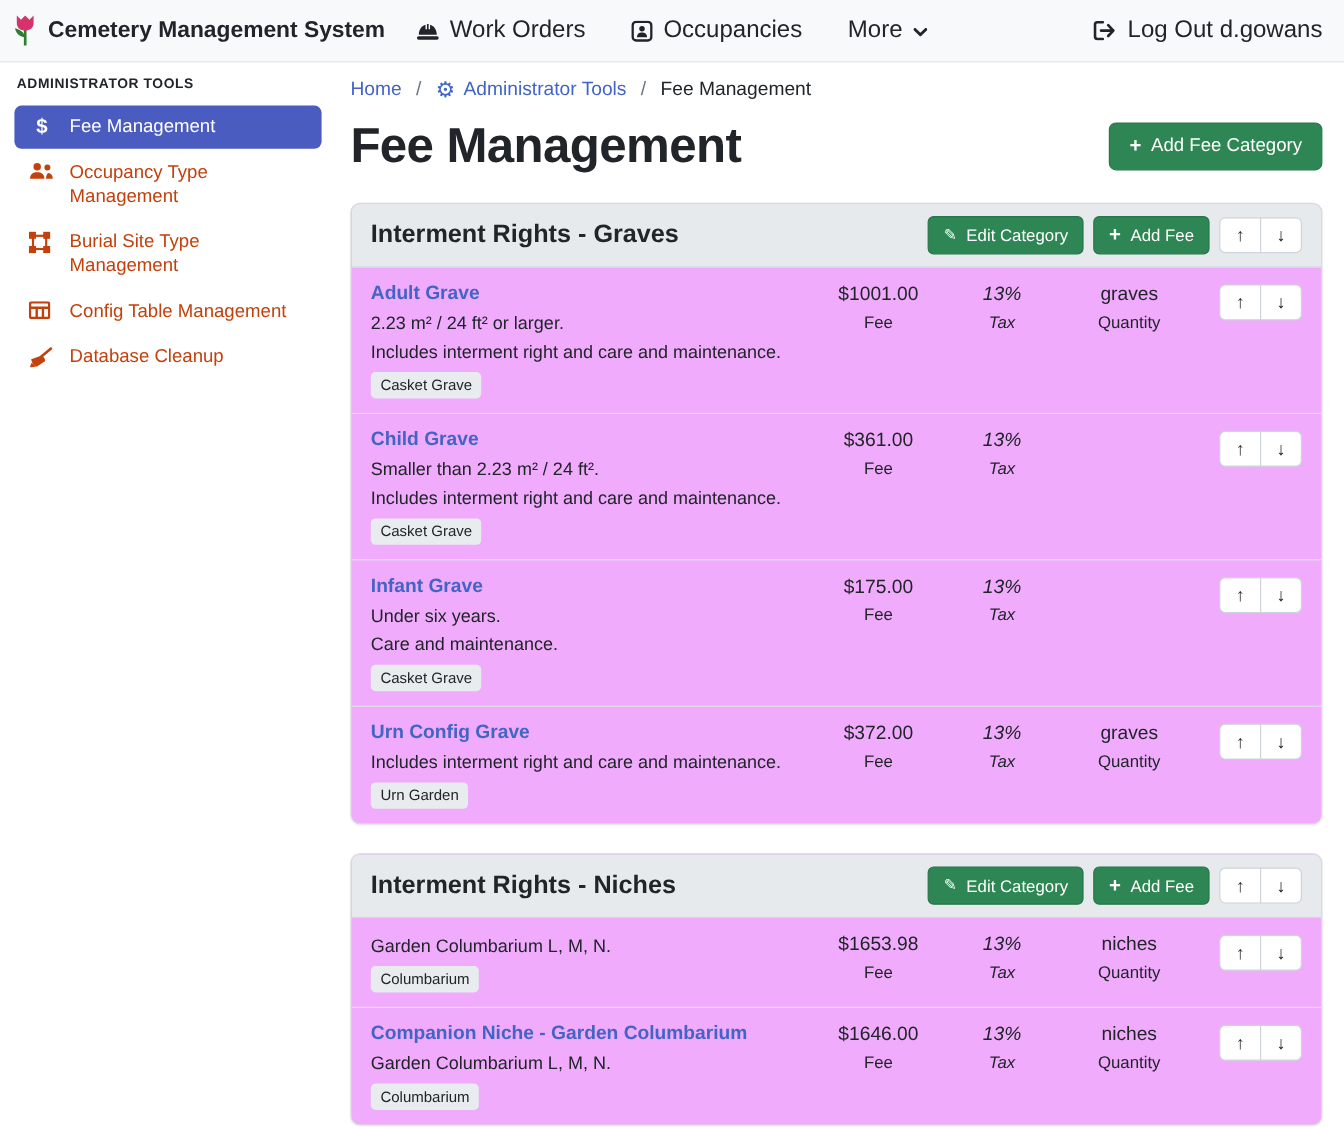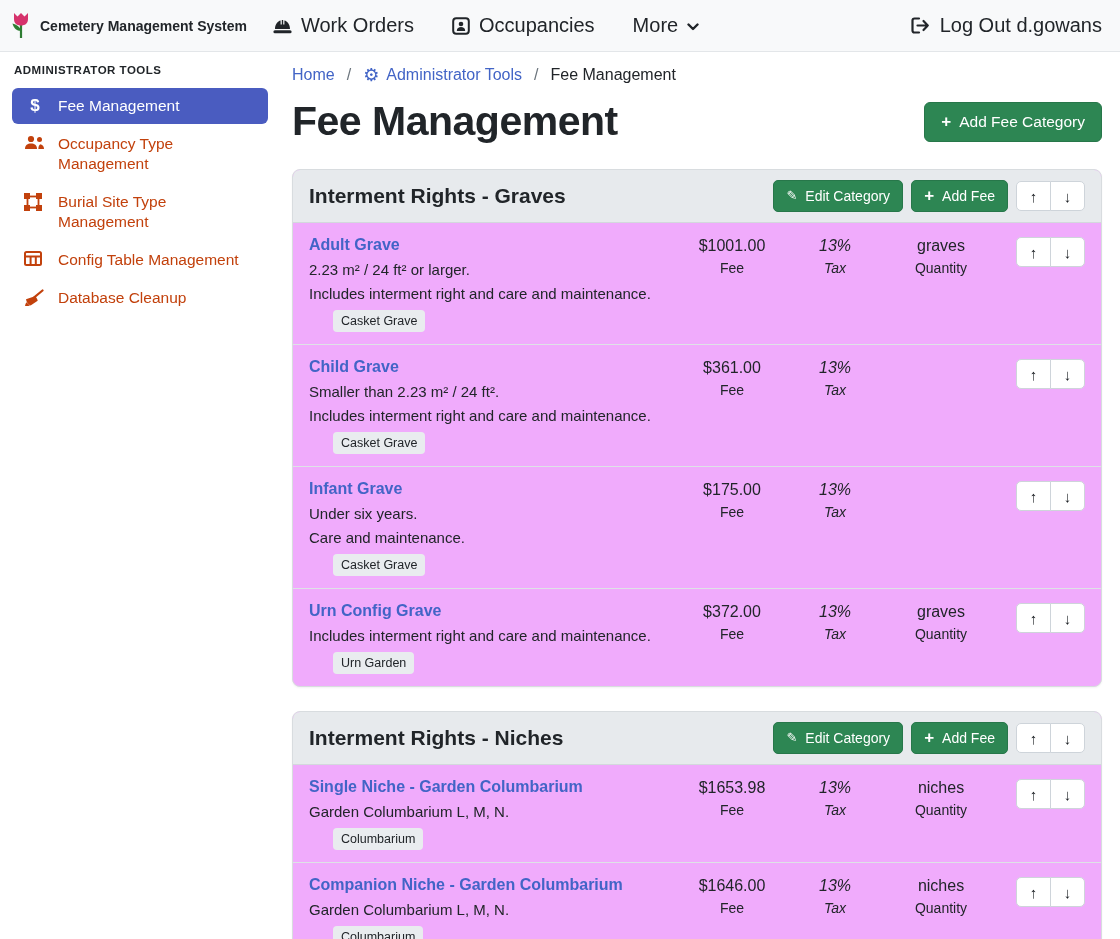--- a/index.html
+++ b/index.html
@@ -12,21 +12,21 @@
   
   .navbar {
     height: 52px;
     background: #f8f9fa;
     border-bottom: 1px solid #e3e6e9;
     display: flex;
     align-items: center;
     padding: 0 18px 0 10px;
   }
   .brand { display: flex; align-items: center; gap: 8px; margin-right: 26px; }
-  .brand-title { font-size: 14px; font-weight: 700; }
+  .brand-title { font-size: 19px; font-weight: 700; }
   .nav-links { display: flex; align-items: center; gap: 38px; }
   .nav-link { display: flex; align-items: center; gap: 9px; font-size: 20px; color: #212529; text-decoration: none; cursor: pointer; background: none; border: none; font-family: inherit; }
   .nav-right { margin-left: auto; }
   .chev { margin-top: 3px; }
   
   .layout { display: flex; height: 887px; }
   
   .sidebar { width: 280px; flex: 0 0 280px; padding-top: 12px; }
   .sidebar-heading {
     font-size: 11.5px; font-weight: 700; letter-spacing: .5px;
@@ -80,21 +80,21 @@
   .card-title { font-size: 21px; font-weight: 600; }
   .card-actions { margin-left: auto; display: flex; align-items: center; gap: 8px; }
   .fee-row { display: flex; align-items: flex-start; padding: 13px 16px 12px 16px; border-bottom: 1px solid #dee2e6; }
   .fee-row:last-child { border-bottom: none; }
   .fee-main { flex: 1; min-width: 0; padding-right: 8px; }
   .fee-name { display: inline-block; color: #4264c6; font-weight: 700; font-size: 16px; text-decoration: none; cursor: pointer; margin-bottom: 5px; }
   .fee-desc { font-size: 15px; line-height: 22px; margin-bottom: 2px; }
   .fee-desc:empty { display: none; }
   .badge {
     display: inline-block; background: #e9ecef; color: #212529;
-    font-size: 12.5px; padding: 4px 8px; border-radius: 4px; margin-top: 3px; margin-left: 24px;
+    font-size: 12.5px; padding: 4px 8px; border-radius: 4px; margin-top: 3px;
   }
   .badge:empty { display: none; }
   .fee-col { text-align: center; padding-top: 1px; }
   .col-fee { width: 110px; flex: 0 0 110px; }
   .col-tax { width: 96px; flex: 0 0 96px; font-style: italic; }
   .col-qty { width: 116px; flex: 0 0 116px; }
   .col-value { font-size: 16px; margin-bottom: 5px; }
   .col-label { font-size: 14px; }
   .col-label:empty, .col-value:empty { display: none; }
   .fee-actions { width: 86px; flex: 0 0 86px; display: flex; justify-content: flex-end; padding-top: 1px; }
@@ -404,21 +404,20 @@
             <button class="btn-arrow">
                 <span>↓</span>
               </button>
           </div>
         </div>
       </header>
       <div class="card-body">
 
         <div class="fee-row">
           <div class="fee-main">
-            <a class="fee-name">Single Niche - Garden Columbarium</a>
             <div class="fee-desc">Garden Columbarium L, M, N.</div>
             
             <span class="badge">Columbarium</span>
           </div>
           <div class="fee-col col-fee">
             <div class="col-value">$1653.98</div>
             <div class="col-label">Fee</div>
           </div>
           <div class="fee-col col-tax">
             <div class="col-value">13%</div>

